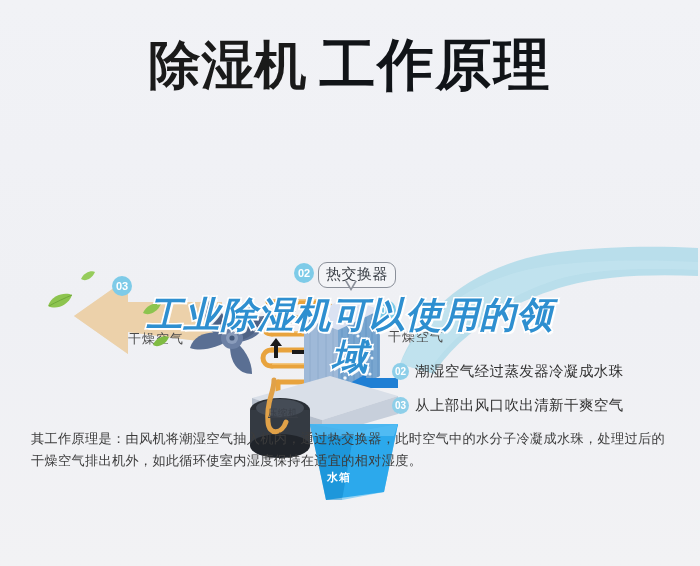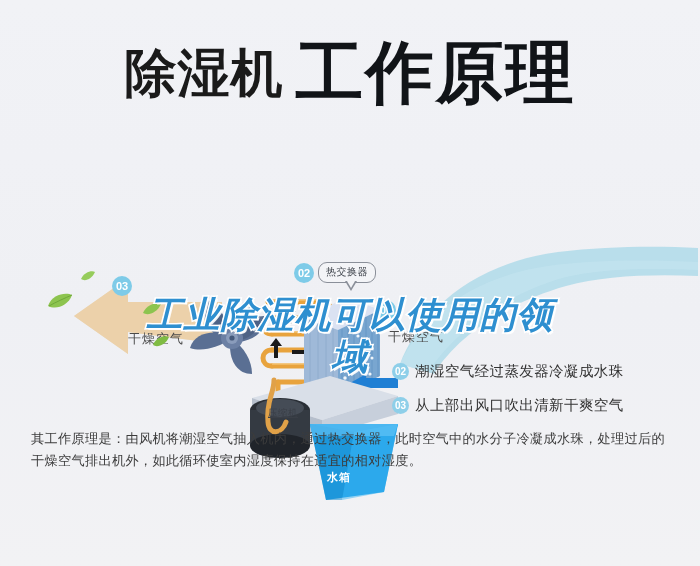--- a/index.html
+++ b/index.html
@@ -32,21 +32,21 @@
     white-space: nowrap;
   }
   .title-a {
     font-size: 52px;
     font-weight: bold;
     color: #1a1a1a;
     letter-spacing: 1px;
     vertical-align: middle;
   }
   .title-b {
-    font-size: 68px;
+    font-size: 56px;
     font-weight: bold;
     color: #111418;
     letter-spacing: 2px;
     margin-left: 12px;
     vertical-align: middle;
   }
 
   
   .stage {
     position: absolute;
@@ -118,21 +118,21 @@
 
   
   .callout {
     position: absolute;
     left: 318px;
     top: 144px;
     padding: 2px 7px 3px 7px;
     border: 1.4px solid #8a8f99;
     border-radius: 9px;
     background: #f3f4f7;
-    font-size: 10px;
+    font-size: 15px;
     color: #3a3f47;
     letter-spacing: 0.5px;
   }
   .callout-tail {
     position: absolute;
     left: 345px;
     top: 163px;
     width: 0; height: 0;
     border-left: 6px solid transparent;
     border-right: 6px solid transparent;

